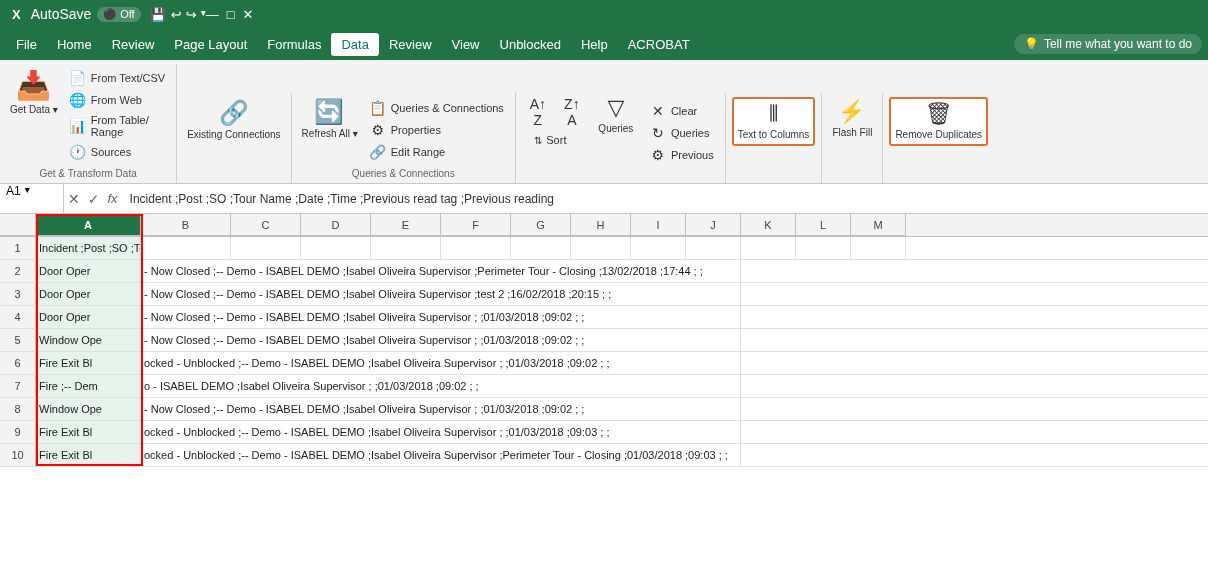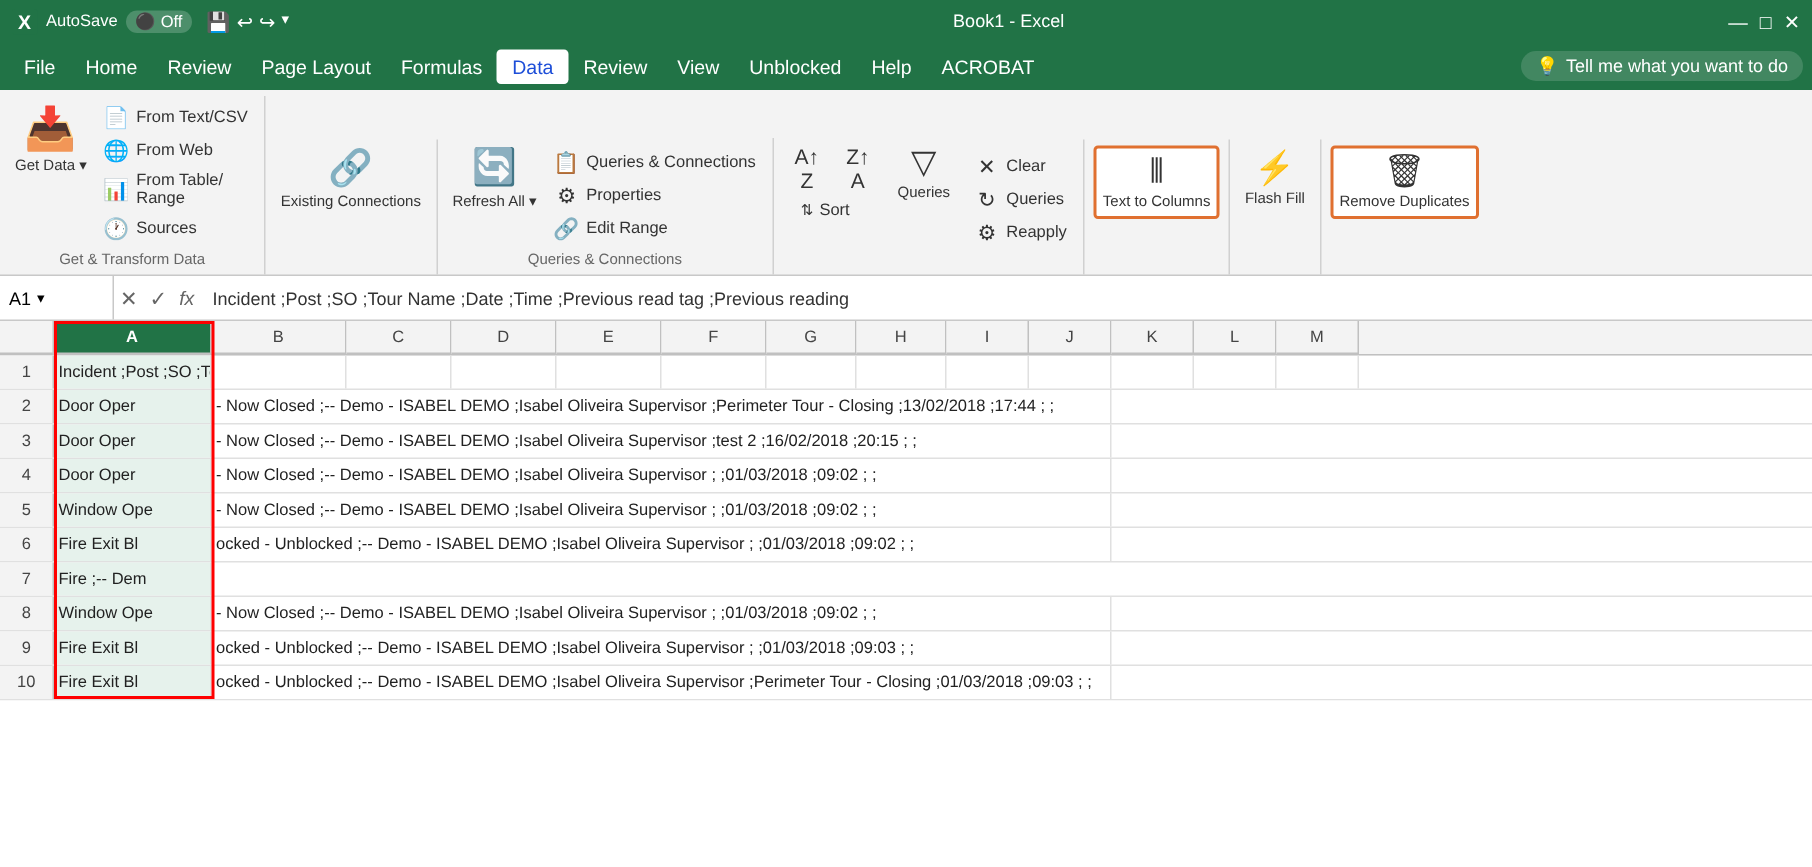--- a/index.html
+++ b/index.html
@@ -30,21 +30,21 @@
     }
     .menu-item {
       padding: 4px 10px;
       font-size: 13px;
       cursor: pointer;
       border-radius: 3px;
       color: white;
     }
     .menu-item.active {
       background: white;
-      color: #1d4ed8;
+      color: #0f766e;
       font-weight: 500;
     }
     .tell-me {
       margin-left: auto;
       display: flex;
       align-items: center;
       background: rgba(255,255,255,0.15);
       border-radius: 12px;
       padding: 3px 10px;
       font-size: 12px;
@@ -161,25 +161,25 @@
     
     .formula-bar {
       display: flex;
       align-items: center;
       height: 30px;
       border-bottom: 1px solid #c8c8c8;
       background: white;
       padding: 0;
     }
     .cell-ref-box {
-      width: 76px;
+      width: 64px;
       border-right: 1px solid #c8c8c8;
       height: 100%;
       display: flex;
-      align-items: center;
+      align-items: flex-start;
       padding: 0 6px;
       font-size: 12px;
     }
     .formula-content {
       flex: 1;
       padding: 0 8px;
       font-size: 12px;
       color: #333;
     }
 
@@ -276,30 +276,29 @@
     .cw-k { width: 55px; min-width: 55px; }
     .cw-l { width: 55px; min-width: 55px; }
     .cw-m { width: 55px; min-width: 55px; }
   </style>
 </head>
 <body>
 
 <div class="title-bar">
   <div class="title-bar-left">
     <span style="background:#217346;color:white;font-weight:bold;font-size:13px;padding:1px 4px;border-radius:2px;">X</span>
-    <span style="font-size:11px;">AutoSave</span>
+    <span style="font-size:14px;">AutoSave</span>
     <span style="font-size:11px;background:rgba(255,255,255,0.2);border-radius:8px;padding:1px 6px;cursor:pointer;">⚫ Off</span>
     <div class="title-bar-icons">
       <span class="title-bar-icon">💾</span>
       <span class="title-bar-icon">↩</span>
       <span class="title-bar-icon">↪</span>
       <span class="title-bar-icon" style="font-size:10px;">▾</span>
     </div>
   </div>
-  <div style="flex:1;text-align:center;font-size:12px;">Book1 - Excel</div>
   <div style="display:flex;gap:8px;font-size:13px;">
     <span style="cursor:pointer;">—</span>
     <span style="cursor:pointer;">□</span>
     <span style="cursor:pointer;">✕</span>
   </div>
 </div>
 
 <div class="menu-bar">
   <div class="menu-item">File</div>
   <div class="menu-item">Home</div>
@@ -414,21 +413,21 @@
         <div class="ribbon-small-btn">
           <span class="ribbon-small-icon">✕</span>
           <span>Clear</span>
         </div>
         <div class="ribbon-small-btn">
           <span class="ribbon-small-icon">↻</span>
           <span>Queries</span>
         </div>
         <div class="ribbon-small-btn">
           <span class="ribbon-small-icon">⚙</span>
-          <span>Reapply</span>
+          <span>Previous</span>
         </div>
       </div>
     </div>
   </div>
 
   <div class="ribbon-group">
     <div class="ribbon-group-content">
       <div class="ribbon-btn-tall ribbon-btn-highlight">
         <div class="icon-big" style="font-size:22px;">⫴</div>
         <div class="btn-label">Text to
@@ -543,20 +542,21 @@
 
     <div class="data-row">
       <div class="data-cell row-num">6</div>
       <div class="data-cell selected-col-a cw-a">Fire Exit Bl</div>
       <div class="data-cell cw-b" style="min-width:600px;width:600px;">ocked - Unblocked ;-- Demo - ISABEL DEMO ;Isabel Oliveira Supervisor ; ;01/03/2018 ;09:02 ; ;</div>
     </div>
 
     <div class="data-row">
       <div class="data-cell row-num">7</div>
       <div class="data-cell selected-col-a cw-a">Fire ;-- Dem</div>
+      <div class="data-cell cw-b" style="min-width:600px;width:600px;">o - ISABEL DEMO ;Isabel Oliveira Supervisor ; ;01/03/2018 ;09:02 ; ;</div>
     </div>
 
     <div class="data-row">
       <div class="data-cell row-num">8</div>
       <div class="data-cell selected-col-a cw-a">Window Ope</div>
       <div class="data-cell cw-b" style="min-width:600px;width:600px;">- Now Closed ;-- Demo - ISABEL DEMO ;Isabel Oliveira Supervisor ; ;01/03/2018 ;09:02 ; ;</div>
     </div>
 
     <div class="data-row">
       <div class="data-cell row-num">9</div>

